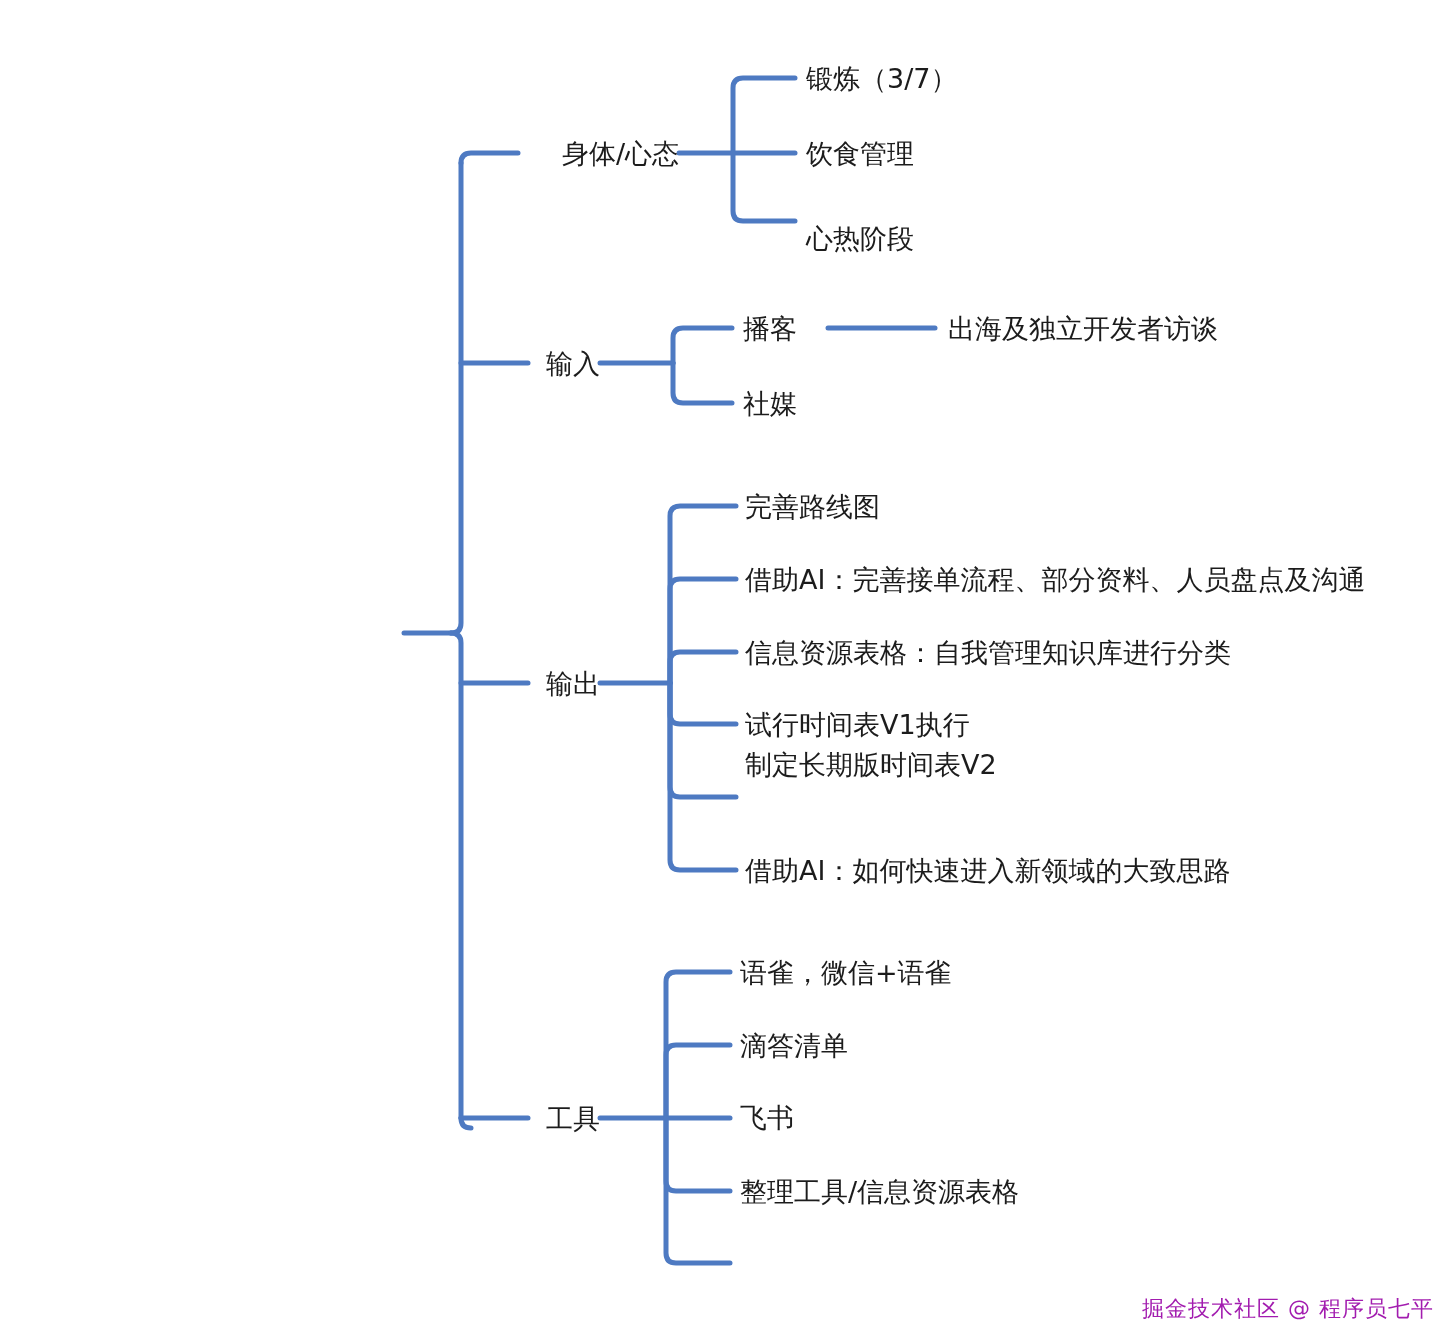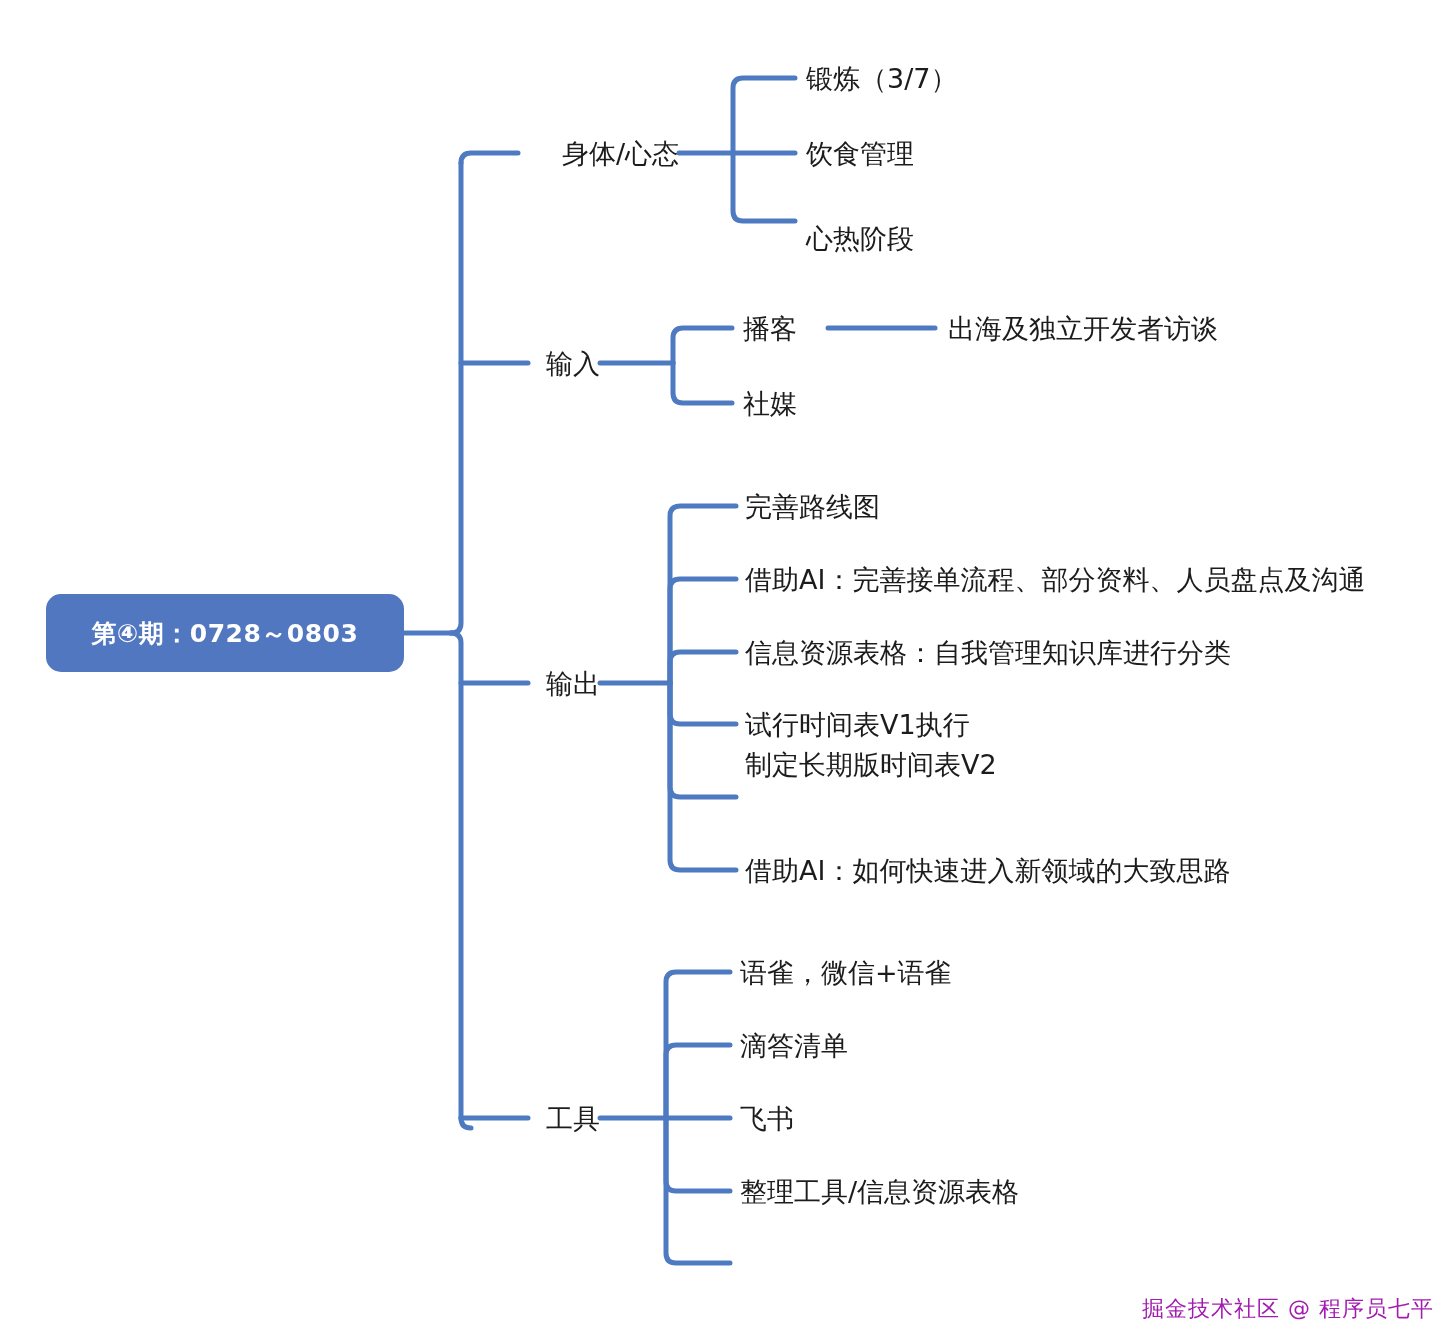--- a/index.html
+++ b/index.html
@@ -111,23 +111,20 @@
     <path d="M 461 1118 Q 461 1128 471 1128 L 471 1128"></path>
     <path d="M 461 1118 L 528 1118"></path>
     <path d="M 600 1118 L 666 1118"></path>
     <path d="M 666 1118 L 666 982 Q 666 972 676 972 L 730 972"></path>
     <path d="M 666 1118 L 666 1055 Q 666 1045 676 1045 L 730 1045"></path>
     <path d="M 666 1118 L 730 1118"></path>
     <path d="M 666 1118 L 666 1181 Q 666 1191 676 1191 L 730 1191"></path>
     <path d="M 666 1118 L 666 1253 Q 666 1263 676 1263 L 730 1263"></path>
   </svg>
 
-  <div class="root-node">
-    <span class="root-label">第④期：0728～0803</span>
-  </div>
 
   <div class="branch-text" style="left:679px; top:153px;">身体/心态</div>
   <div class="branch-text" style="left:600px; top:363px;">输入</div>
   <div class="branch-text" style="left:600px; top:683px;">输出</div>
   <div class="branch-text" style="left:600px; top:1118px;">工具</div>
 
   <div class="node-text" style="left:806px; top:78px;text-align:center;">锻炼（3/7）</div>
   <div class="node-text" style="left:806px; top:153px;">饮食管理</div>
   <div class="node-text" style="left:806px; top:238px;">心热阶段</div>
 
@@ -137,18 +134,18 @@
 
   <div class="node-text" style="left:745px; top:506px;">完善路线图</div>
   <div class="node-text" style="left:745px; top:579px;">借助AI：完善接单流程、部分资料、人员盘点及沟通</div>
   <div class="node-text" style="left:745px; top:652px;">信息资源表格：自我管理知识库进行分类</div>
   <div class="node-text" style="left:745px; top:724px;">试行时间表V1执行</div>
   <div class="node-text" style="left:745px; top:764px;">制定长期版时间表V2</div>
   <div class="node-text" style="left:745px; top:870px;">借助AI：如何快速进入新领域的大致思路</div>
 
   <div class="node-text" style="left:740px; top:972px;">语雀，微信+语雀</div>
   <div class="node-text" style="left:740px; top:1045px;">滴答清单</div>
-  <div class="node-text" style="left:740px; top:1118px;">飞书</div>
+  <div class="node-text" style="left:740px; top:1118px;font-family:Liberation Serif, serif;">飞书</div>
   <div class="node-text" style="left:740px; top:1191px;">整理工具/信息资源表格</div>
 
   <div class="watermark">掘金技术社区 @ 程序员七平</div>
 
 </div>
 
 </body></html>

